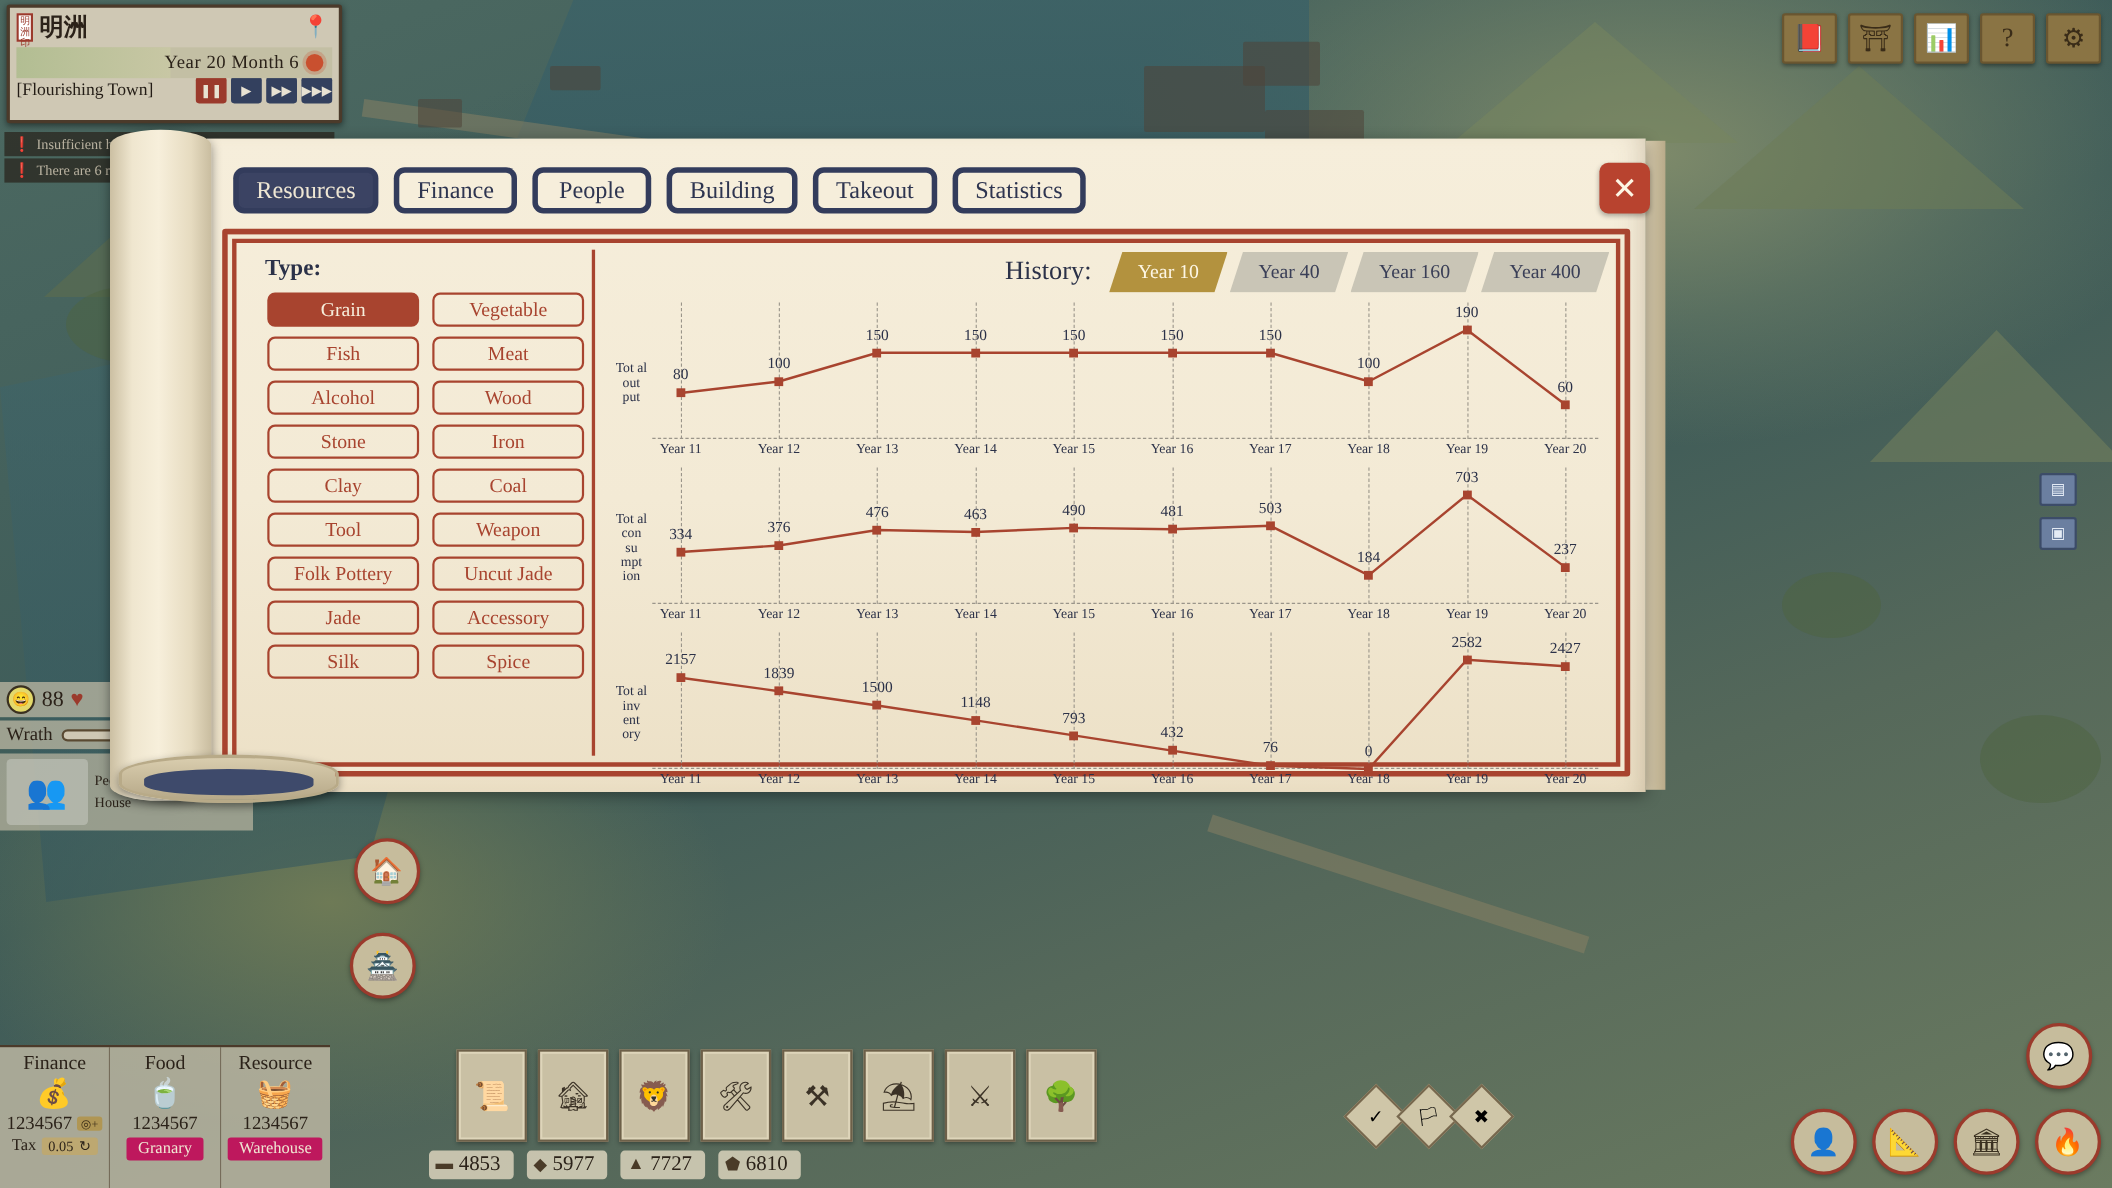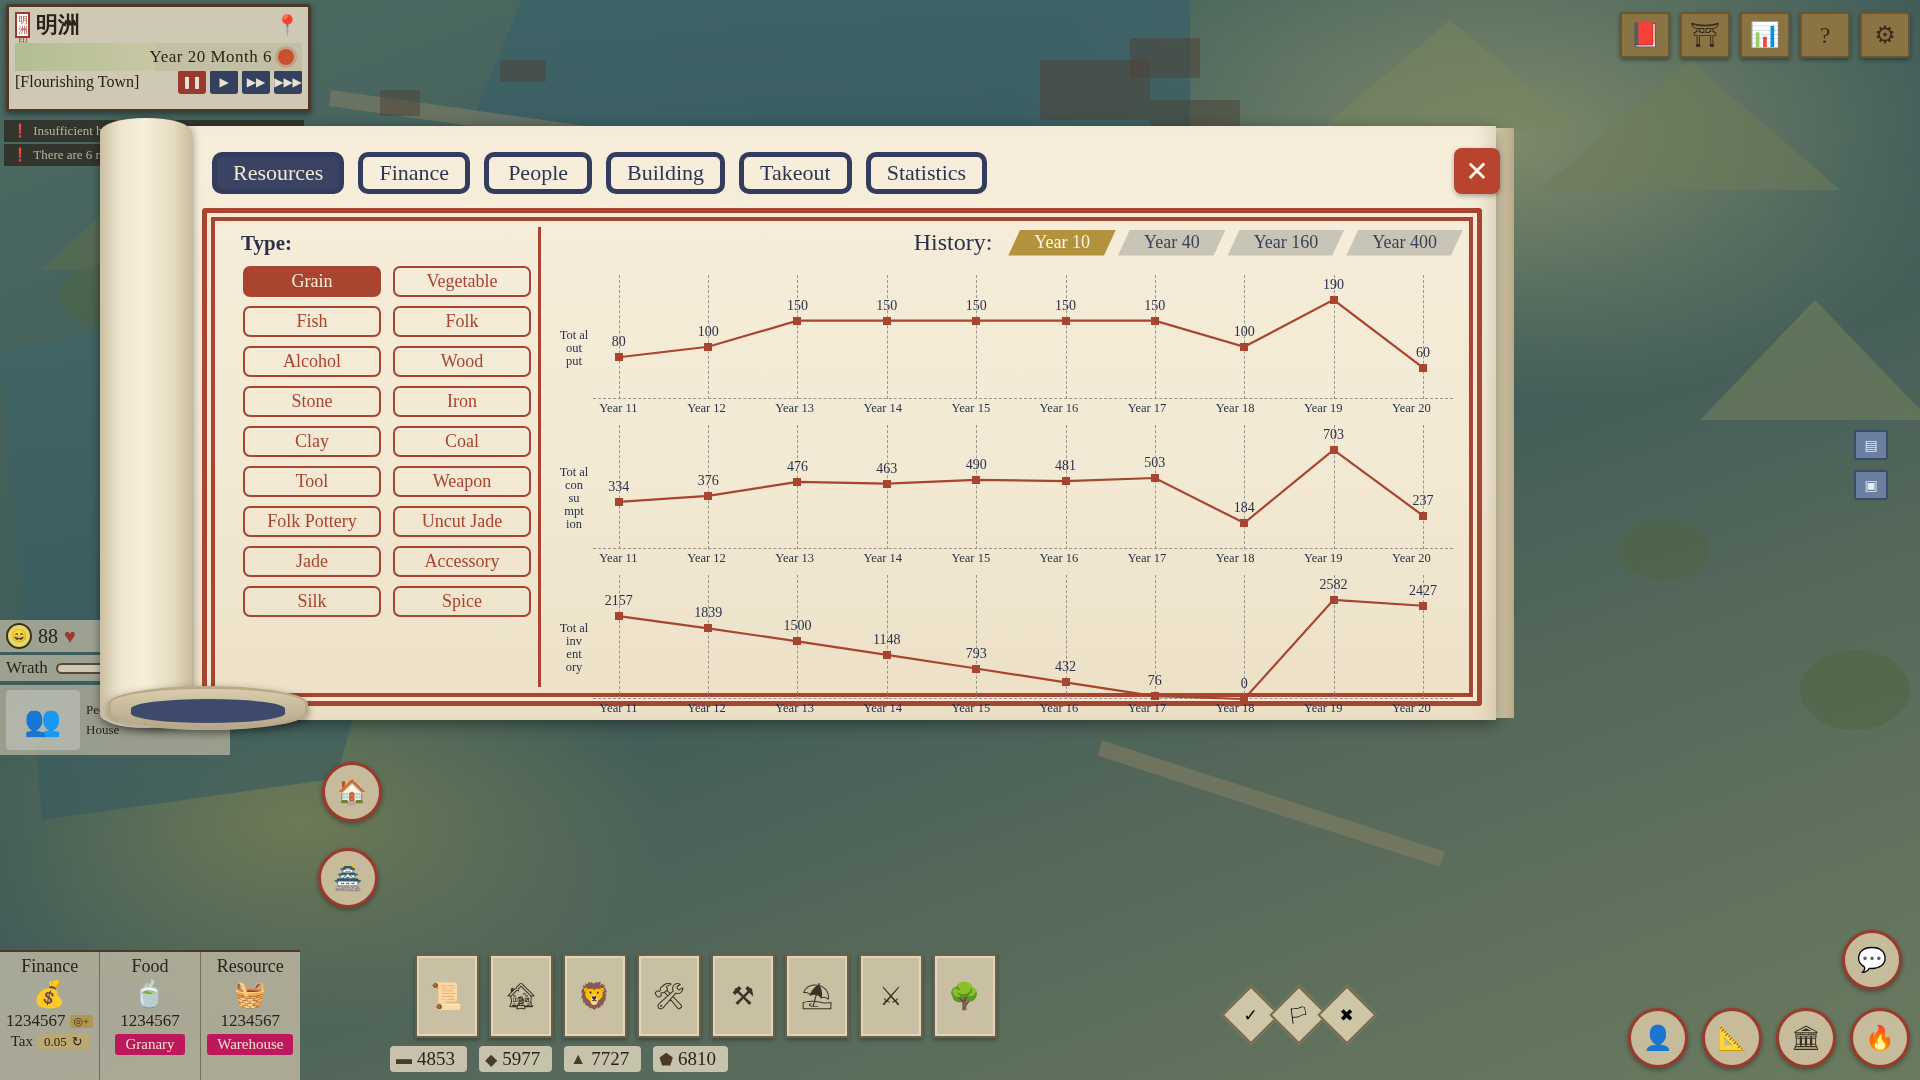--- a/index.html
+++ b/index.html
@@ -200,35 +200,35 @@
   .type-label{font-size:21px;color:#2b3148;margin:4px 0 10px 20px;font-weight:bold;}
   .type-grid{display:grid;grid-template-columns:repeat(2,138px);gap:9px 12px;margin-left:22px;}
   .tbtn{height:31px;border:2px solid #a8442f;border-radius:7px;color:#a8442f;
     font-size:18px;display:flex;align-items:center;justify-content:center;background:transparent;}
   .tbtn.sel{background:#a8442f;color:#f6eedb;border-color:#a8442f;}
 
   .right-col{flex:1;padding-left:18px;position:relative;}
   .hist-row{display:flex;align-items:center;justify-content:flex-end;gap:0;margin-top:2px;}
   .hist-label{font-size:24px;color:#2b3148;margin-right:14px;}
   .chip{
-    height:26px;padding:0 26px;display:flex;align-items:center;justify-content:center;
+    height:37px;padding:0 26px;display:flex;align-items:center;justify-content:center;
     font-size:18px;color:#3a3f57;background:#c9c5b6;margin-left:2px;
     clip-path: polygon(12px 0, 100% 0, calc(100% - 12px) 100%, 0 100%);
   }
   .chip.on{background:#b3923e;color:#fdf6e4;}
   .chip.first{clip-path: polygon(12px 0, 100% 0, calc(100% - 12px) 100%, 0 100%);}
 
   .charts{position:absolute;left:18px;right:10px;top:48px;bottom:0;}
   .chart{position:relative;height:146px;margin-bottom:4px;}
   .ylab{position:absolute;left:0;top:50%;transform:translateY(-50%);
     width:30px;font-size:12.5px;color:#2b3148;text-align:center;line-height:13px;}
   .plot{position:absolute;left:34px;right:0;top:0;bottom:22px;}
   .axis{position:absolute;left:0;right:0;bottom:0;border-bottom:1.5px dashed #9a958a;}
   .gline{position:absolute;top:0;bottom:0;border-left:1.5px dashed #9a958a;}
-  .xlabels{position:absolute;left:34px;right:12px;bottom:2px;height:18px;margin-top:44px;}
+  .xlabels{position:absolute;left:34px;right:0;bottom:2px;height:18px;margin-top:44px;}
   .xlab{position:absolute;transform:translateX(-50%);font-size:12.5px;color:#2b3148;white-space:nowrap;}
   .pt{position:absolute;width:8px;height:8px;background:#a8442f;transform:translate(-50%,-50%);}
   .vlabel{position:absolute;transform:translate(-50%,-100%);font-size:14px;color:#2b3148;white-space:nowrap;}
   .chart svg{position:absolute;inset:0;width:100%;height:100%;overflow:visible;}
 
   .closebtn{
     position:absolute;right:-4px;top:22px;width:46px;height:46px;background:#b8432f;
     border-radius:8px;display:flex;align-items:center;justify-content:center;
     color:#fdf6e4;font-size:28px;font-family:"DejaVu Sans",sans-serif;
     box-shadow:0 2px 5px rgba(0,0,0,.3);
@@ -434,21 +434,21 @@
 
       <div class="content-frame">
         <div class="inner">
 
           <div class="left-col">
             <div class="type-label">Type:</div>
             <div class="type-grid">
               <div class="tbtn sel">Grain</div>
               <div class="tbtn">Vegetable</div>
               <div class="tbtn">Fish</div>
-              <div class="tbtn">Folk</div>
+              <div class="tbtn">Meat</div>
               <div class="tbtn">Alcohol</div>
               <div class="tbtn">Wood</div>
               <div class="tbtn">Stone</div>
               <div class="tbtn">Iron</div>
               <div class="tbtn">Clay</div>
               <div class="tbtn">Coal</div>
               <div class="tbtn">Tool</div>
               <div class="tbtn">Weapon</div>
               <div class="tbtn">Folk Pottery</div>
               <div class="tbtn">Uncut Jade</div>

